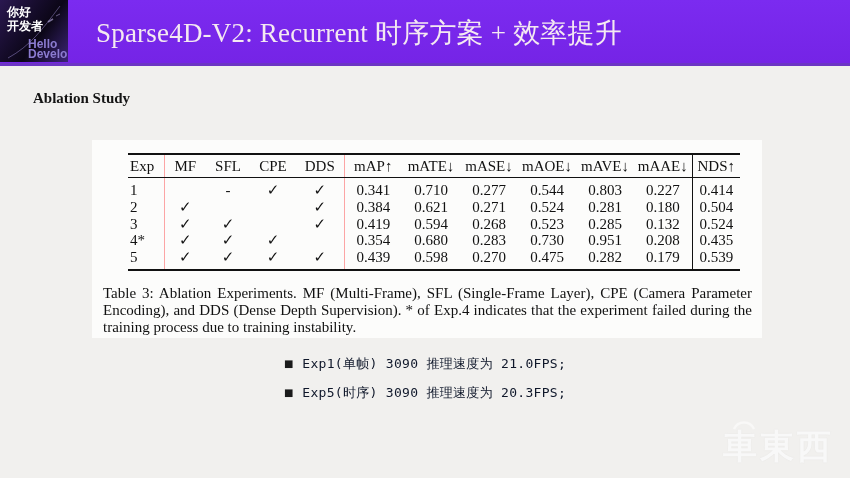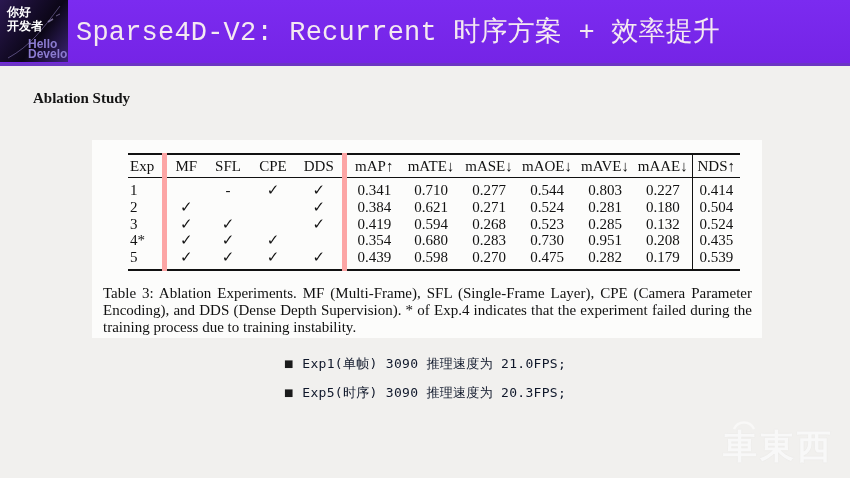--- a/index.html
+++ b/index.html
@@ -9,23 +9,23 @@
     font-family:"Liberation Serif", serif;
   }
 
   
   .header{
     position:absolute; left:0; top:0; width:850px; height:63px;
     background:linear-gradient(180deg,#7B2BF0 0%, #7524E6 100%);
     border-bottom:3px solid #6C35C4;
   }
   .title{
-    position:absolute; left:76px; top:0; height:63px; line-height:66px;
+    position:absolute; left:96px; top:0; height:63px; line-height:66px;
     font-size:27px; color:#F4E9F1; letter-spacing:0.2px;
-    font-family:Liberation Mono, monospace; white-space:nowrap;
+    font-family:Liberation Serif, serif; white-space:nowrap;
   }
   .logo{
     position:absolute; left:0; top:0; width:68px; height:62px;
     background:linear-gradient(125deg,#2A1850 0%, #140B28 40%, #0B0616 58%, #3C2578 100%);
     overflow:hidden;
   }
   .logo-cn{
     position:absolute; left:7px; top:5px; color:#FFFFFF; font-weight:bold;
     font-size:12px; line-height:14px; font-family:"Liberation Sans", sans-serif;
     white-space:pre;
@@ -53,21 +53,21 @@
     margin:13px 0 0 36px; width:612px;
     font-size:15px; color:#111;
     border-top:2px solid #111; border-bottom:2px solid #111;
   }
   table.abl th{
     font-weight:normal; padding:3px 0 2px 0; text-align:center;
     border-bottom:1.5px solid #111; white-space:nowrap;
   }
   table.abl td{ padding:0; text-align:center; line-height:16.8px; white-space:nowrap;}
   table.abl .col-exp{ text-align:left; padding-left:2px; }
-  table.abl .sep-r{ border-right:5px solid #fca5a5;margin-top:48px; }
+  table.abl .sep-r{ border-right:1px solid #fca5a5;margin-top:48px; }
   table.abl .sep-l{ border-left:1px solid #111; }
   table.abl td.b{ font-weight:normal;margin-top:6px; }
   table.abl tr.first td{ padding-top:4px; }
   table.abl tr.last td{ padding-bottom:3px; }
 
   .caption{
     margin:14px 10px 0 11px; font-size:15px; line-height:17px; color:#111;
     text-align:justify;
   }
 

